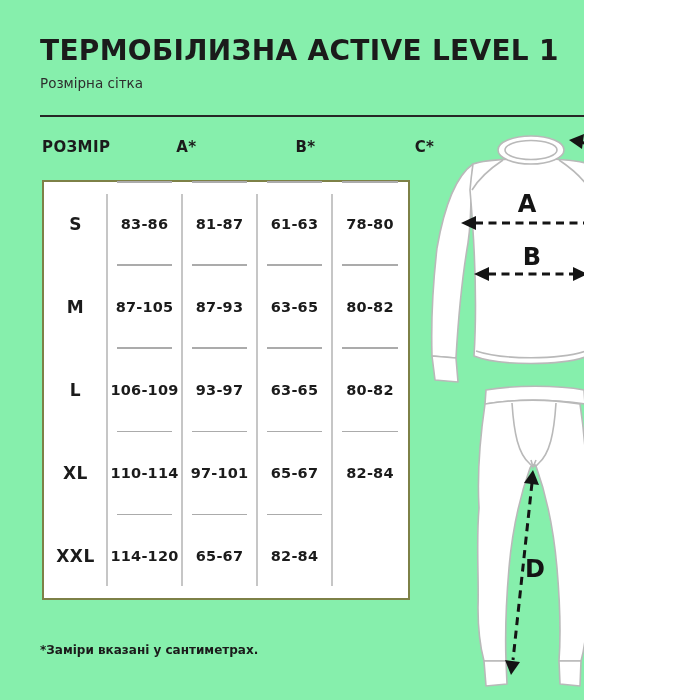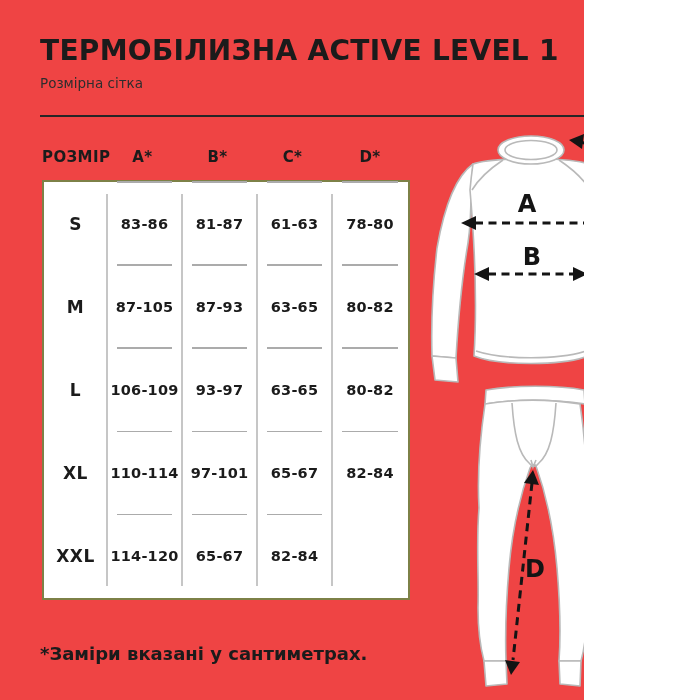--- a/index.html
+++ b/index.html
@@ -1,46 +1,46 @@
 <!DOCTYPE html>
 <html><head>
 <meta charset="utf-8">
 <style>
   html,body{margin:0;padding:0;background:#ffffff;}
   .canvas{
-    position:relative;width:584px;height:700px;background:#ef4444;overflow:hidden;
+    position:relative;width:584px;height:700px;background:#86efac;overflow:hidden;
     font-family:"DejaVu Sans","Liberation Sans",sans-serif;color:#1b1b1b;
   }
   
   .hdr{position:absolute;left:40px;top:36px;width:540px;}
   .title{font-size:28px;font-weight:bold;letter-spacing:.3px;line-height:1.1;white-space:nowrap;}
   .subtitle{margin-top:8px;font-size:13.5px;font-weight:normal;color:#2d2d2d;}
   .logo{position:absolute;left:606px;top:33px;width:58px;height:54px;}
   .divider{position:absolute;left:40px;top:115px;width:620px;height:2px;background:#262626;}
   
   .thead{
-    position:absolute;left:42px;top:142px;width:368px;height:30px;
-    display:grid;grid-template-columns:63px 75px 75px 75px 1fr;align-items:center;
+    position:absolute;left:42px;top:132px;width:368px;height:30px;
+    display:grid;grid-template-columns:63px 75px 75px 75px 1fr;align-items:center;gap:44px;
   }
   .thead .hcell{text-align:center;font-weight:bold;font-size:15px;letter-spacing:.4px;}
   .tbody{
     position:absolute;left:42px;top:180px;width:368px;height:420px;box-sizing:border-box;
     border:2px solid #7d8147;display:flex;flex-direction:column;background:#fff;
   }
   .vline{position:absolute;top:12px;bottom:12px;width:1.5px;background:#c6c6c6;}
   .vl1{left:62px;}.vl2{left:137px;}.vl3{left:212px;}.vl4{left:287px;}
   .trow{flex:1;display:grid;grid-template-columns:63px 75px 75px 75px 1fr;}
   .cell{position:relative;display:flex;align-items:center;justify-content:center;font-weight:bold;}
   .cell.size{font-size:17px;letter-spacing:.5px;}
   .cell.val{font-size:14.5px;letter-spacing:.2px;}
   .trow:not(:first-child) .cell.val::before{
     content:"";position:absolute;top:-1px;left:10px;right:10px;height:1.5px;background:#ababab;
   }
   
-  .footnote{position:absolute;left:40px;top:643px;font-size:18px;font-weight:bold;}
+  .footnote{position:absolute;left:40px;top:643px;font-size:12px;font-weight:bold;}
   
   .illus{position:absolute;left:418px;top:128px;width:282px;height:566px;}
   .garment{stroke:#b9b9b9;stroke-width:1.6;fill:#ffffff;stroke-linejoin:round;}
   .seam{stroke:#b9b9b9;stroke-width:1.6;fill:none;}
   .meas{stroke:#141414;stroke-width:3;fill:none;stroke-dasharray:8 5.5;}
   .mhead{fill:#141414;stroke:none;}
   .mlabel{font-family:"DejaVu Sans","Liberation Sans",sans-serif;font-size:24px;font-weight:bold;fill:#141414;}
 </style>
 </head>
 <body>

